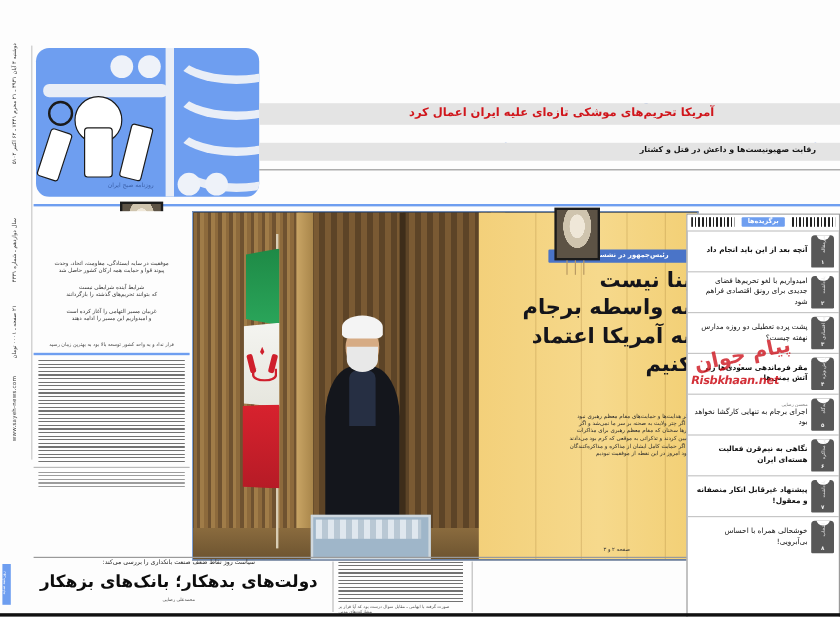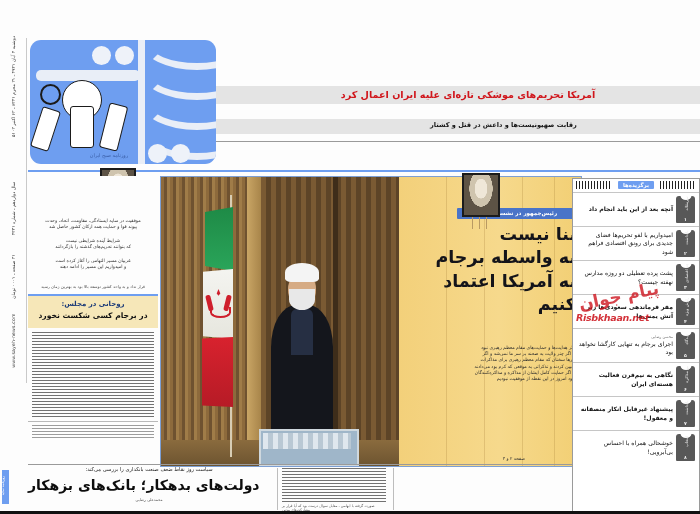--- a/index.html
+++ b/index.html
@@ -127,21 +127,21 @@
 
   
   #wm1{position:absolute;left:578px;top:286px;font-size:17px;font-weight:bold;
     color:rgba(205,20,30,.80);transform:rotate(-12deg);letter-spacing:-1px;}
   #wm2{position:absolute;left:576px;top:312px;font-size:9.5px;font-weight:bold;
     color:rgba(205,20,30,.88);font-style:italic;letter-spacing:-.3px;}
 
   
   #bottom{left:28px;top:466px;width:544px;height:46px;}
   .bKick{font-size:5.2px;color:#222;text-align:center;}
-  .bHead{font-weight:bold;color:#0d0d0d;text-align:left;}
+  .bHead{font-weight:bold;color:#0d0d0d;text-align:center;}
   .vrule{position:absolute;width:1px;background:#bdbdbd;}
 
   
   #spine{left:2px;top:470px;width:7px;height:34px;background:#6e9ef0;}
   #spine span{display:block;transform:rotate(-90deg) translate(-13px,-1px);
     transform-origin:top left;white-space:nowrap;font-size:3.6px;color:#fff;}
 
   .hr{position:absolute;background:#9a9a9a;height:1px;}
 </style>
 </head>
@@ -201,21 +201,21 @@
   <div class="greyband" style="left:216px;top:86px;width:484px;height:18px;"></div>
   <div class="abs striprow rtl redhead ctr" style="left:248px;top:89px;width:440px;">آمریکا تحریم‌های موشکی تازه‌ای علیه ایران اعمال کرد</div>
 
   <div class="abs striprow rtl" style="left:420px;top:111px;width:262px;text-align:right;">
     <span class="bull"></span><span class="kicker">تروریست‌ها در درگیری با اشغالگران در فلسطین جنایات جدیدی را رقم زدند</span>
   </div>
   <div class="abs striprow rtl" style="left:228px;top:111px;width:196px;text-align:right;">
     <span class="bull"></span><span class="kicker">هوای آلوده در به‌پایه خشک ارومیه، تالاب‌های رو به مرگ و شب شعر</span>
   </div>
   <div class="greyband" style="left:216px;top:119px;width:484px;height:15px;"></div>
-  <div class="abs striprow rtl blkhead" style="left:430px;top:121px;width:250px;text-align:left;">رقابت صهیونیست‌ها و داعش در قتل و کشتار</div>
+  <div class="abs striprow rtl blkhead" style="left:430px;top:121px;width:250px;text-align:right;">رقابت صهیونیست‌ها و داعش در قتل و کشتار</div>
 
   <div class="hr" style="left:216px;top:141px;width:484px;"></div>
   <div class="hr" style="left:28px;top:170px;width:672px;height:2px;background:#6e9ef0;"></div>
 
   <div class="abs" id="lead">
 
     <div id="photo">
 
       <div class="wallR" style="left:0;width:92px;"></div>
       <div class="doorframe" style="left:86px;top:0;width:14px;height:100%;
@@ -305,24 +305,20 @@
     <div class="lcSmall rtl" style="margin-top:8px;">شرایط آینده شرایطی نیست</div>
     <div class="lcSmall rtl">که بتوانند تحریم‌های گذشته را بازگردانند</div>
     <div class="lcSmall rtl" style="margin-top:8px;">غربیان مسیر التهامی را آغاز کرده است</div>
     <div class="lcSmall rtl">و امیدواریم این مسیر را ادامه دهند</div>
 
     <div style="height:14px;"></div>
     <div class="lcSmall rtl" style="font-size:4.1px;color:#4a4a4a;">قرار نداد و به واحد کشور توسعه بالا بود به بهترین زمان رسید</div>
 
     <div class="rulethin" style="margin:4px 0 0 0;background:#6e9ef0;height:2px;"></div>
 
-    <div style="background:#f6e7b8;padding:4px 3px 6px 3px;margin-top:0;">
-      <div class="lcHead rtl" style="color:#1b3a78;font-size:7px;">روحانی در مجلس:</div>
-      <div class="lcHead rtl" style="margin-top:2px;">در برجام کسی شکست نخورد</div>
-    </div>
 
     <div class="greek tight" style="height:86px;margin-top:4px;padding:0 4px;"></div>
     <div class="rulethin" style="margin:3px 0;"></div>
     <div class="greek tight light" style="height:14px;padding:0 4px;"></div>
   </div>
 
   <div class="abs" id="side">
     <div id="sideHeadWrap">
       <div class="hatch" style="left:3px;"></div>
       <div class="hatch" style="right:3px;"></div>

